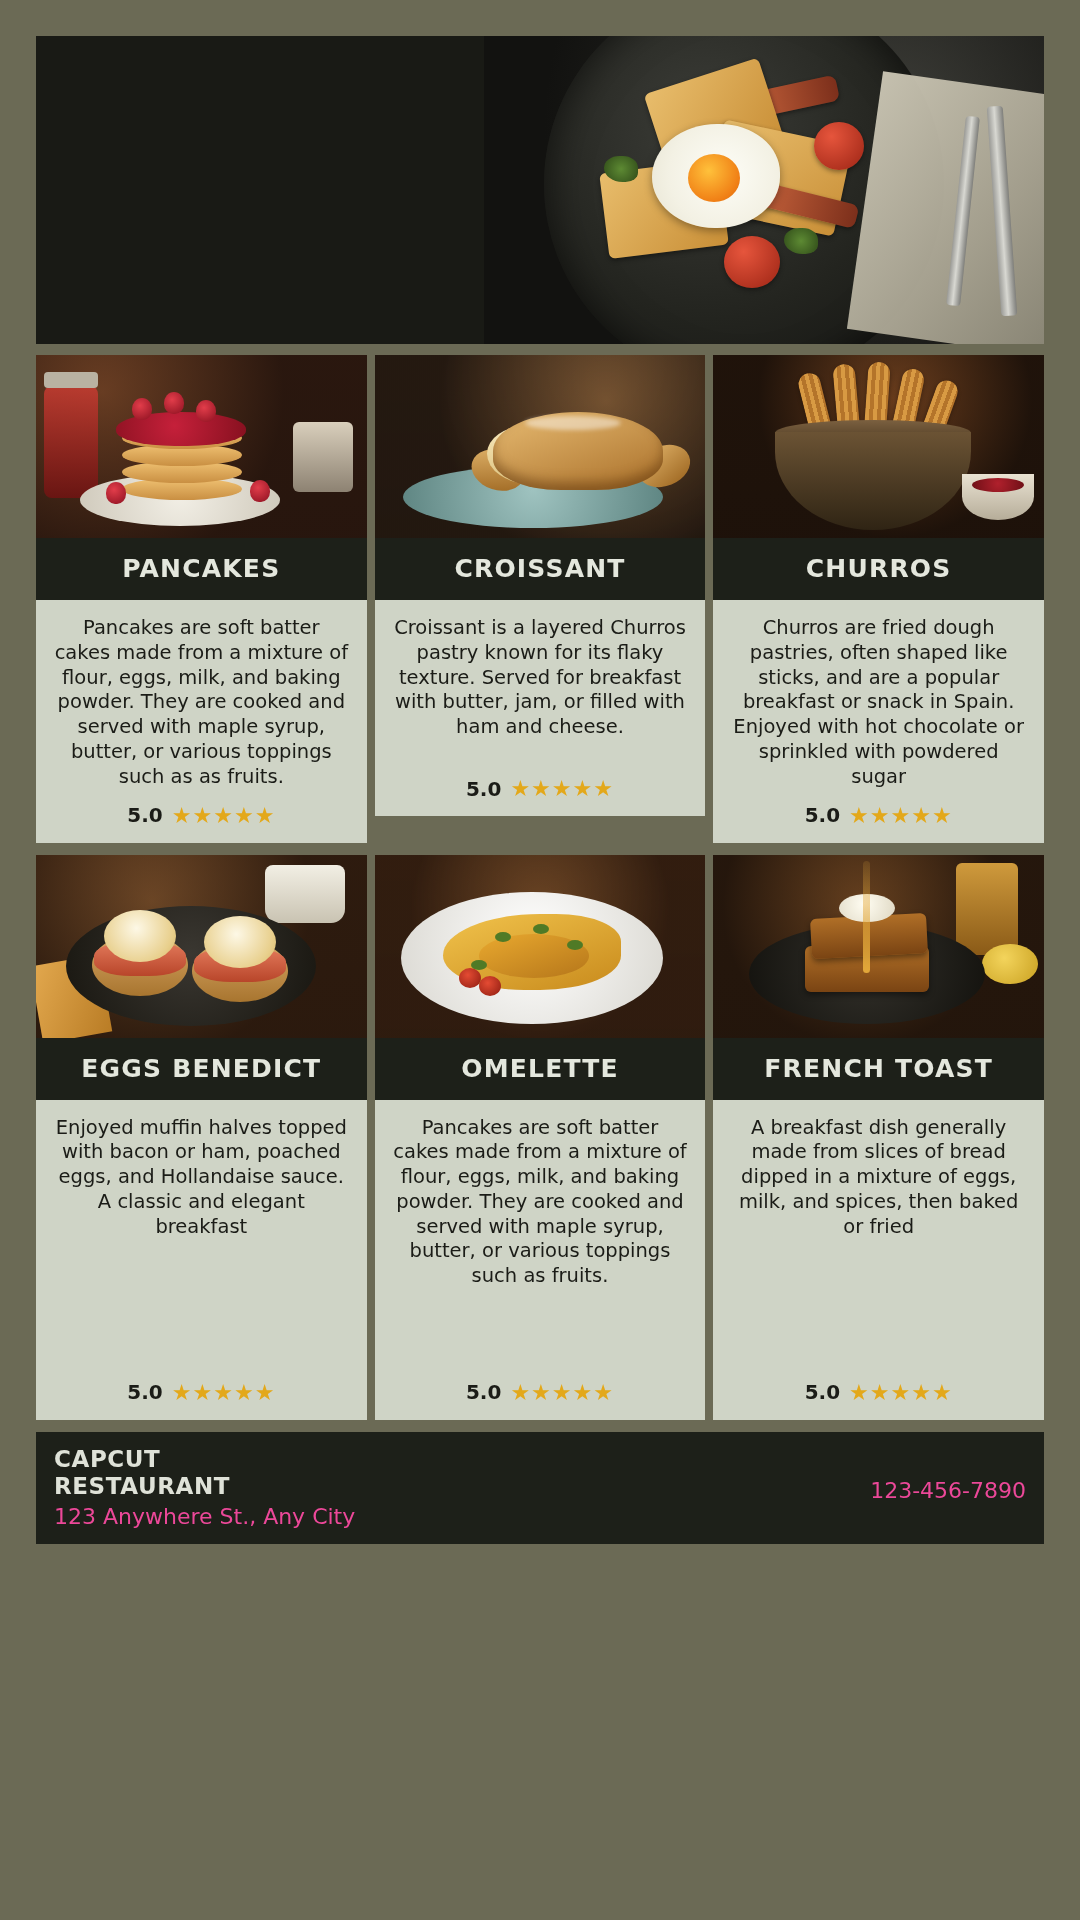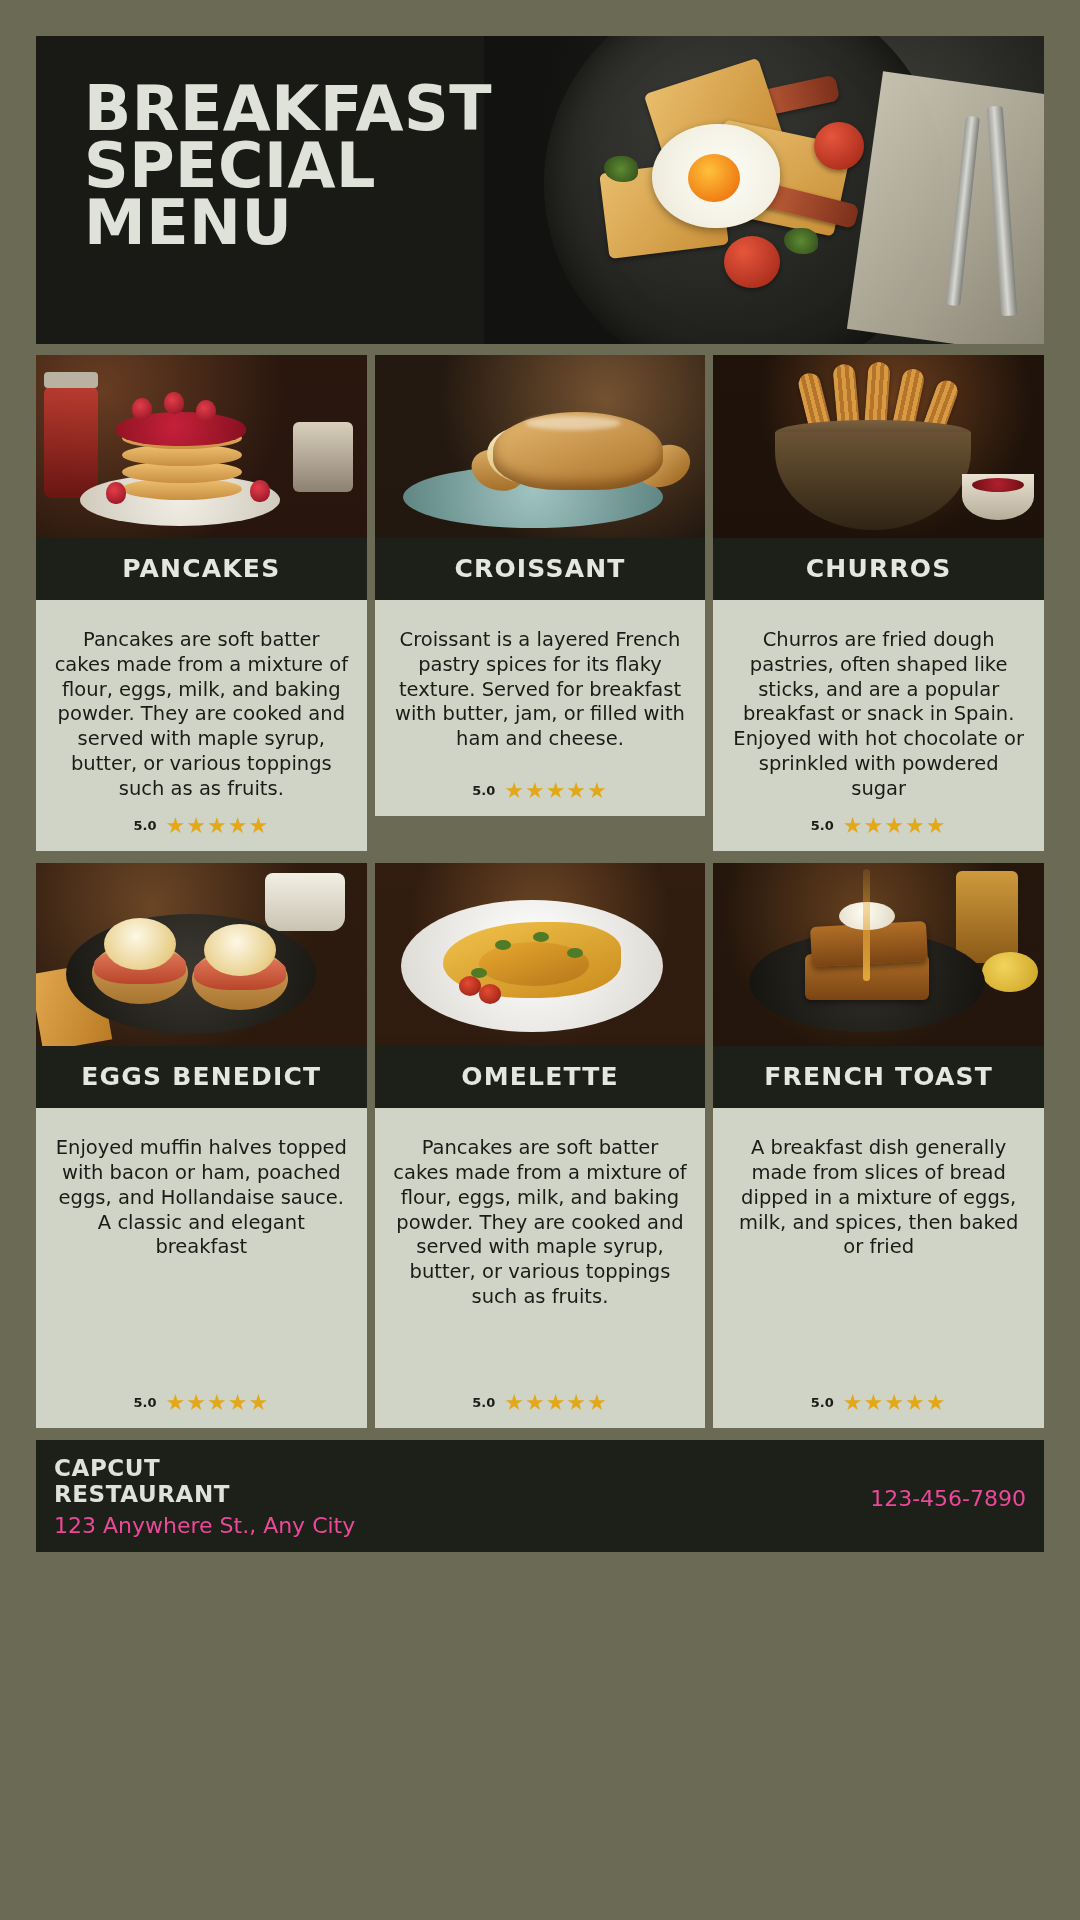--- a/index.html
+++ b/index.html
@@ -181,41 +181,41 @@
     text-align: center;
     font-weight: bold;
     font-size: 25px;
     letter-spacing: 1.2px;
     padding: 16px 4px 17px;
     text-transform: uppercase;
   }
   .card-body {
     background: #cfd4c6;
     color: #1b1c17;
-    padding: 28px 18px 14px;
+    padding: 16px 18px 14px;
     text-align: center;
     font-size: 19.5px;
     line-height: 1.27;
     display: flex;
     flex-direction: column;
     min-height: 216px;
     box-sizing: border-box;
   }
   .card-body.tall { min-height: 320px; }
   .desc { flex: 1 1 auto; }
   .rating {
     display: flex;
     align-items: center;
     justify-content: center;
     gap: 9px;
     padding-top: 14px;
   }
   .rating .score {
     font-weight: bold;
-    font-size: 13px;
+    font-size: 20px;
     color: #1b1c17;
   }
   .stars {
     color: #e3a81a;
     font-size: 22px;
     letter-spacing: 1px;
     line-height: 1;
   }
 
   
@@ -407,23 +407,20 @@
       <div class="yolk"></div>
       <div class="tomato r1"></div>
       <div class="tomato r2"></div>
       <div class="herb h1"></div>
       <div class="herb h2"></div>
       <div class="napkin"></div>
       <div class="cutlery fork"></div>
       <div class="cutlery knife"></div>
     </div>
     <div class="hero-fade"></div>
-    <div class="hero-title">Breakfast
-Special
-Menu</div>
   </div>
 
   <div class="grid first">
 
     <div class="card">
       <div class="card-photo">
         <div class="ph ph-pancakes">
           <div class="jar"></div>
           <div class="jar-lid"></div>
           <div class="cup-r"></div>
@@ -458,21 +455,21 @@
           <div class="cr-plate"></div>
           <div class="cr-tip l"></div>
           <div class="cr-tip r"></div>
           <div class="cr-cream"></div>
           <div class="cr-body"></div>
           <div class="cr-sugar"></div>
         </div>
       </div>
       <div class="card-title">CROISSANT</div>
       <div class="card-body">
-        <div class="desc">Croissant is a layered French pastry spices for its flaky texture. Served for breakfast with butter, jam, or filled with ham and cheese.</div>
+        <div class="desc">Croissant is a layered Churros pastry known for its flaky texture. Served for breakfast with butter, jam, or filled with ham and cheese.</div>
         <div class="rating">
           <span class="score">5.0</span>
           <span class="stars">★★★★★</span>
         </div>
       </div>
     </div>
 
     <div class="card">
       <div class="card-photo">
         <div class="ph ph-churros">

